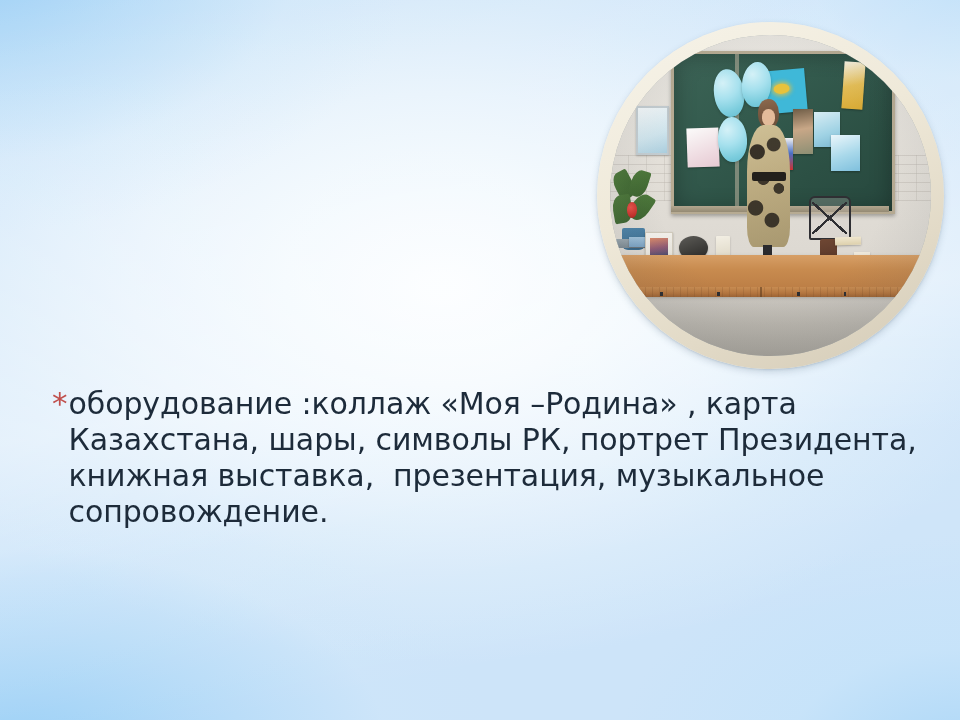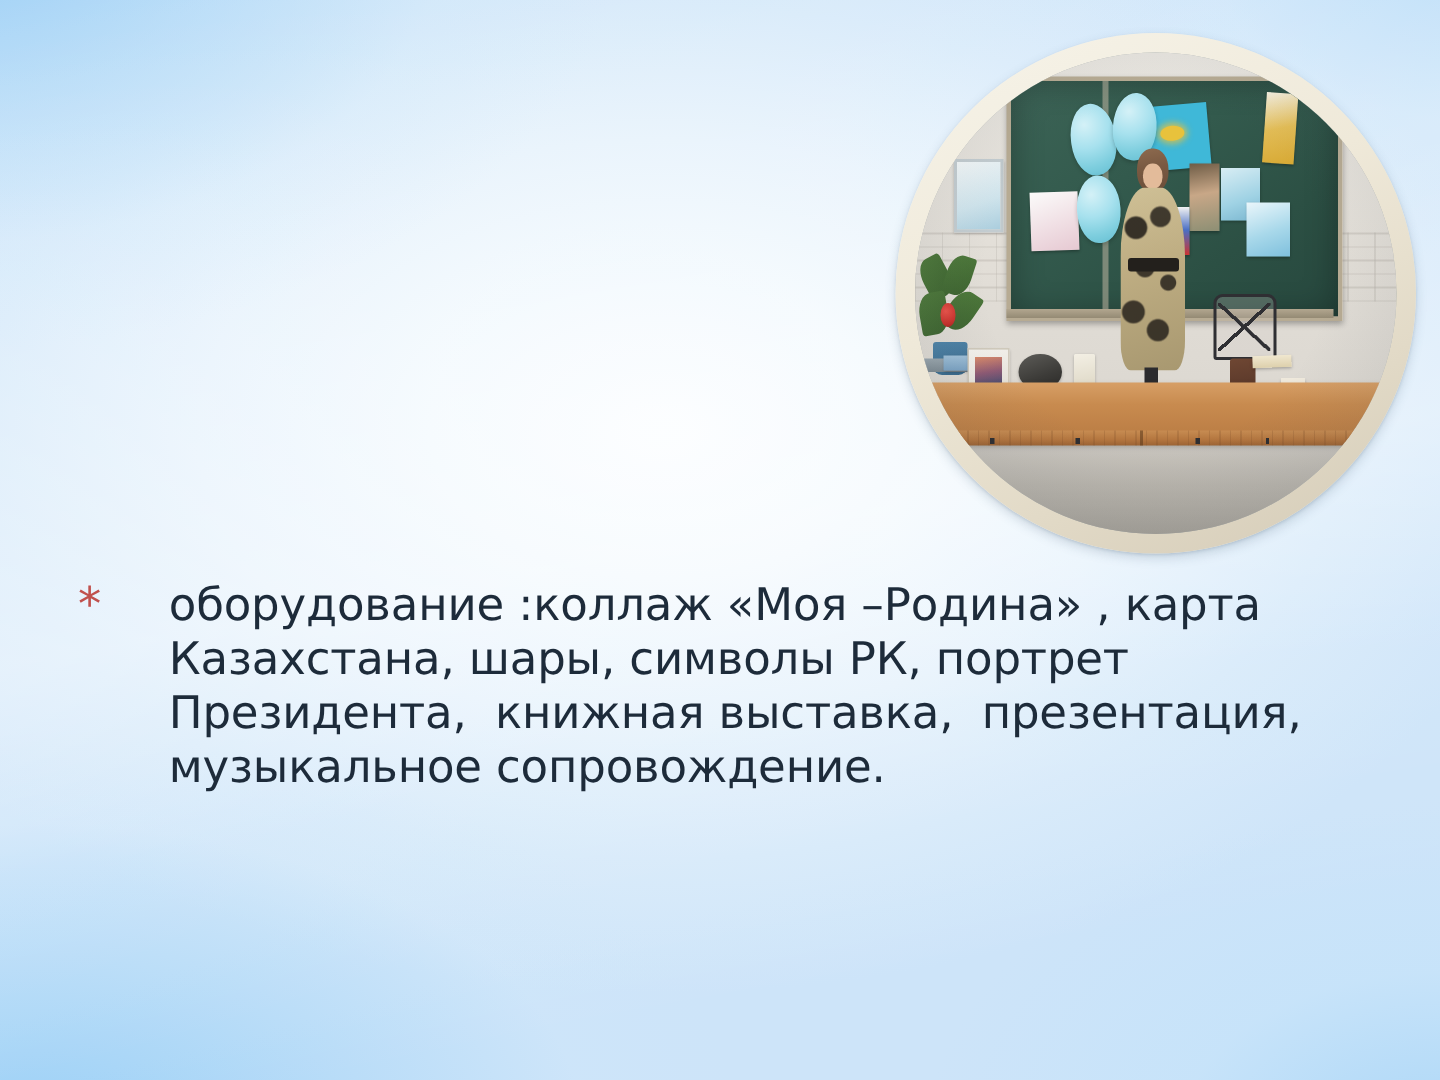--- a/index.html
+++ b/index.html
@@ -439,21 +439,20 @@
 
   .body-text {
     flex: 1 1 auto;
     color: #1d2b3a;
     font-size: 30px;
     line-height: 1.205;
     font-family: "DejaVu Sans", sans-serif;
     letter-spacing: -0.1px;
     white-space: pre-wrap;
     word-break: normal;
-    margin-left: 44px;
   }
 </style>
 </head>
 <body>
 
 <div id="slide">
 
   <div class="bg-base"></div>
   <div class="bg-topleft"></div>
   <div class="bg-topright"></div>

